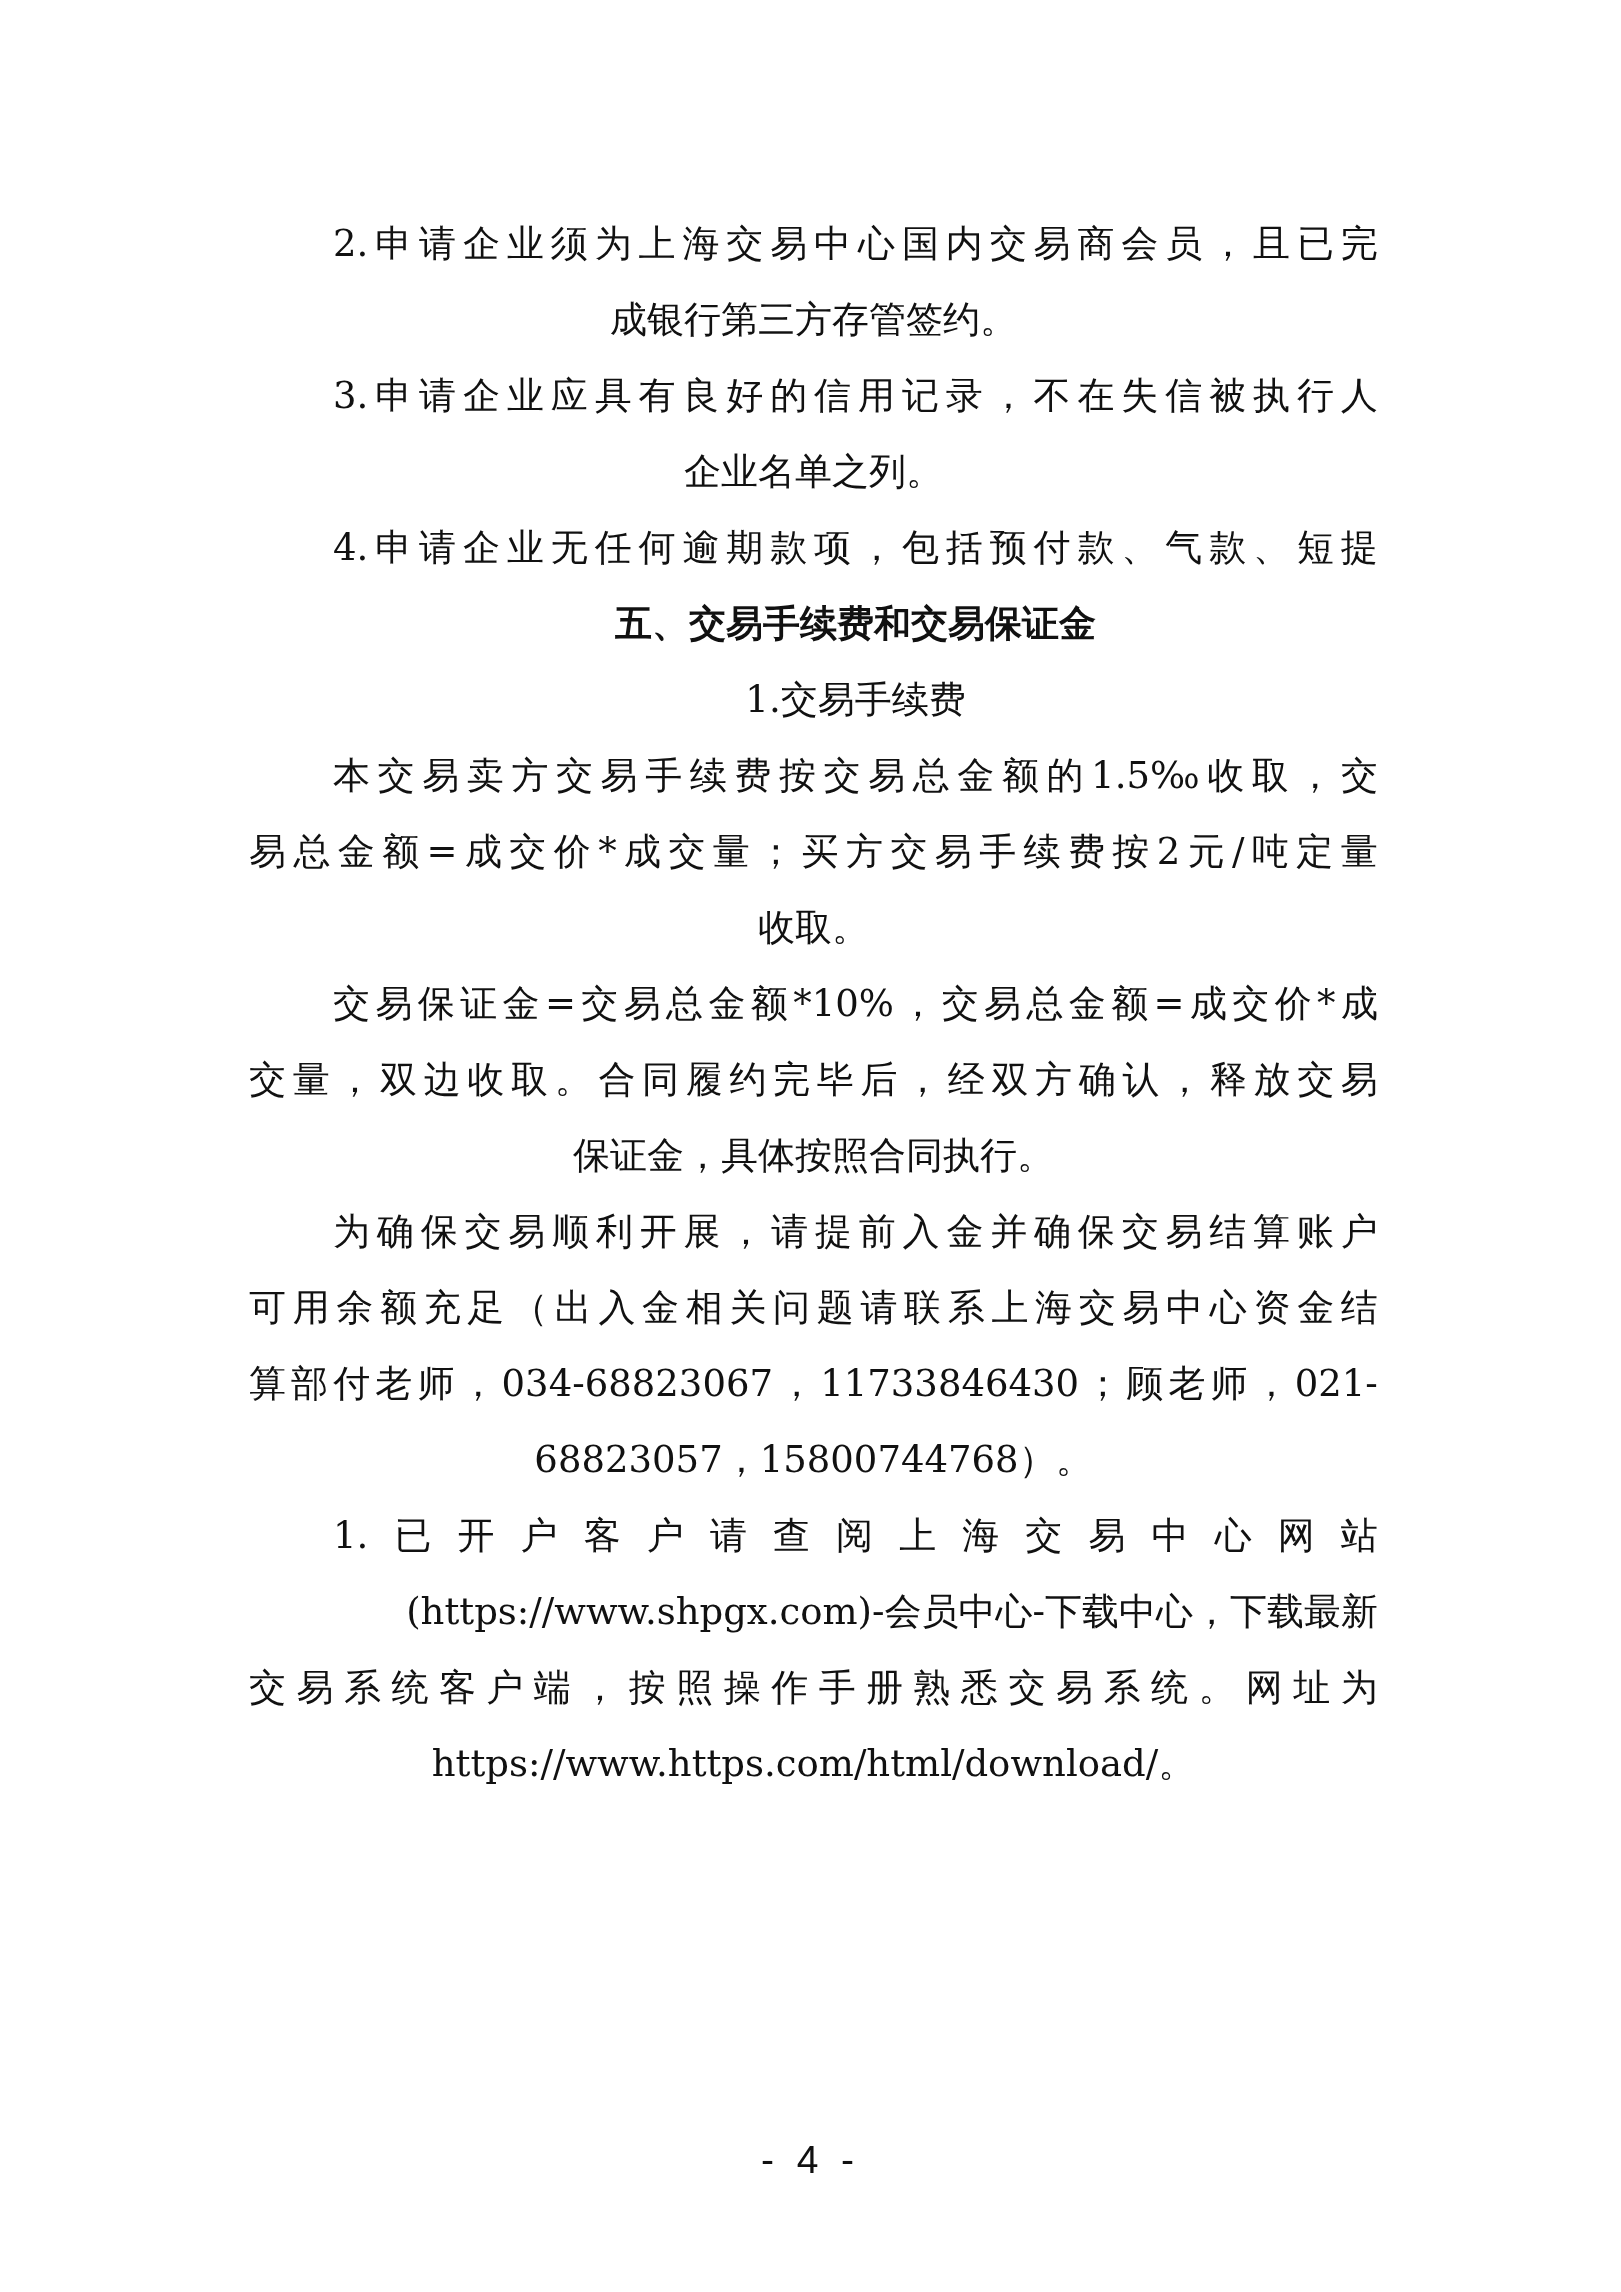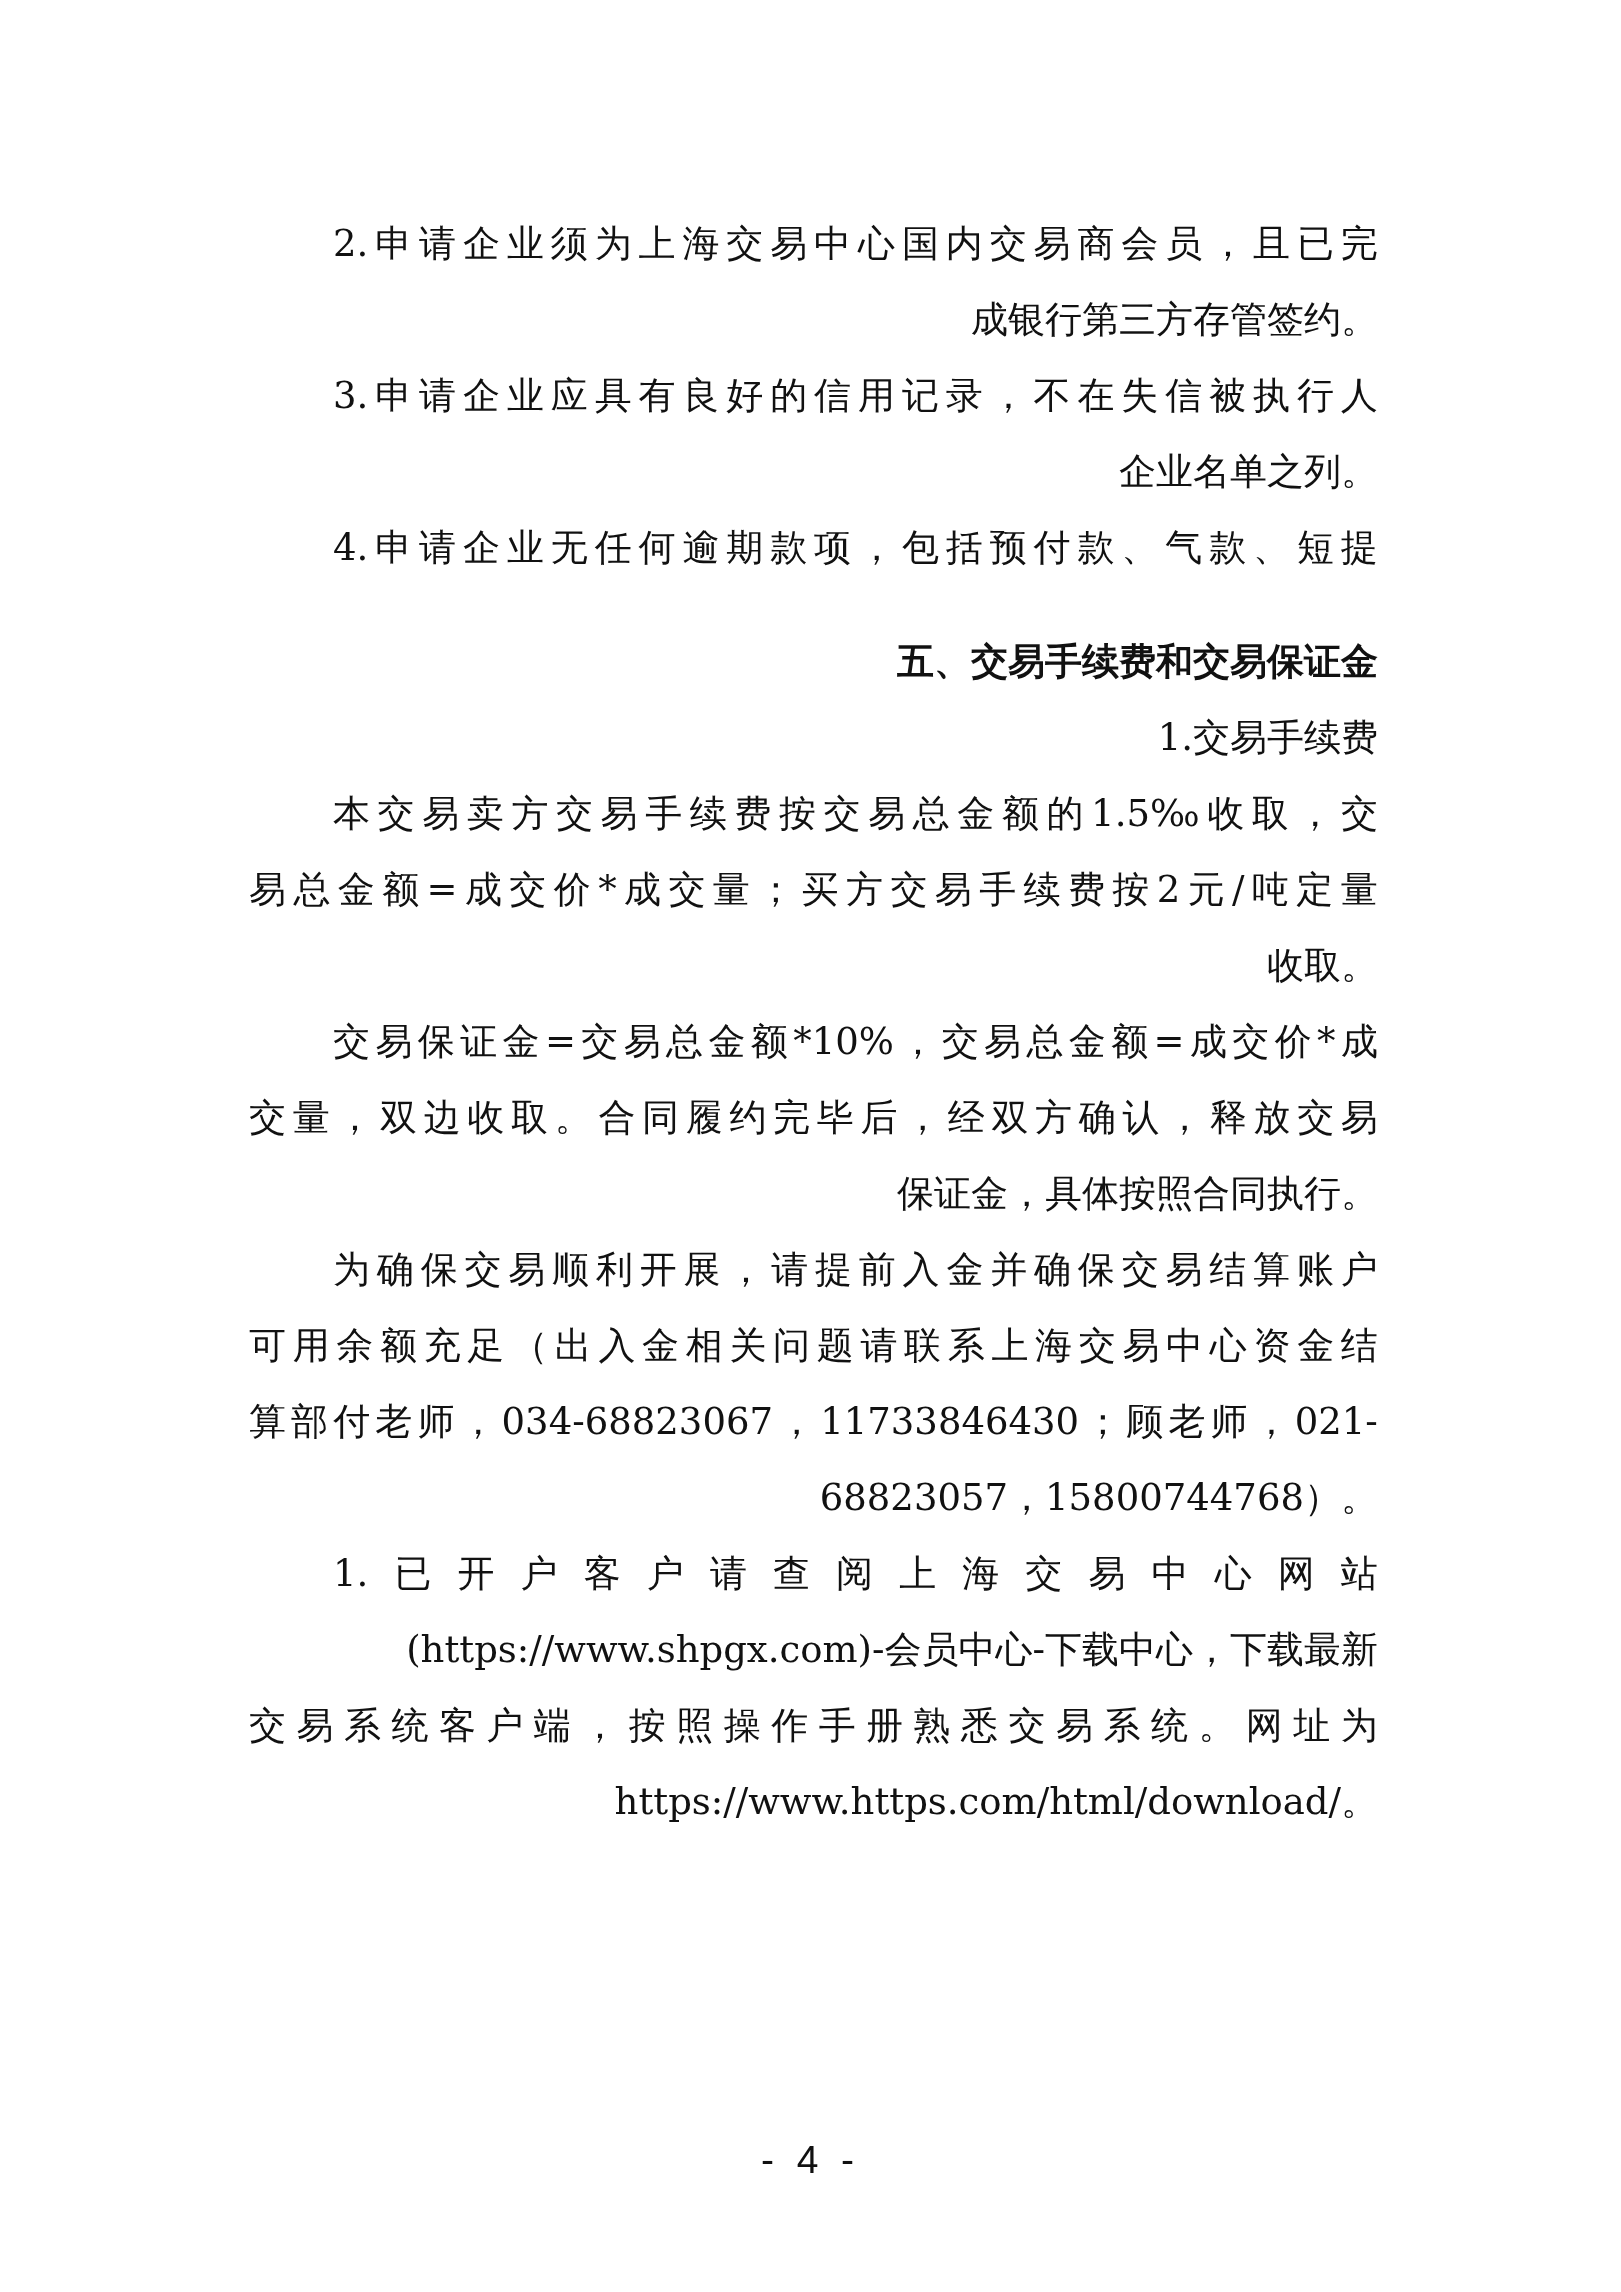--- a/index.html
+++ b/index.html
@@ -29,27 +29,26 @@
       font-size: 37px;
       white-space: nowrap;
       overflow: visible;
       box-sizing: border-box;
     }
     .line.full {
       text-align: justify;
       text-align-last: justify;
     }
     .line.last {
-      text-align: right;
+      text-align: center;
     }
     .line.indent { padding-left: 84px; }
     .line.heading {
       font-family: Liberation Serif, serif;
       font-weight: bold;
-      margin-top: 38px;
     }
     .page-number {
       position: absolute;
       left: 0;
       width: 1621px;
       top: 2135px;
       text-align: center;
       font-family: "Liberation Sans", "DejaVu Sans", sans-serif;
       font-size: 39px;
       line-height: 49px;

